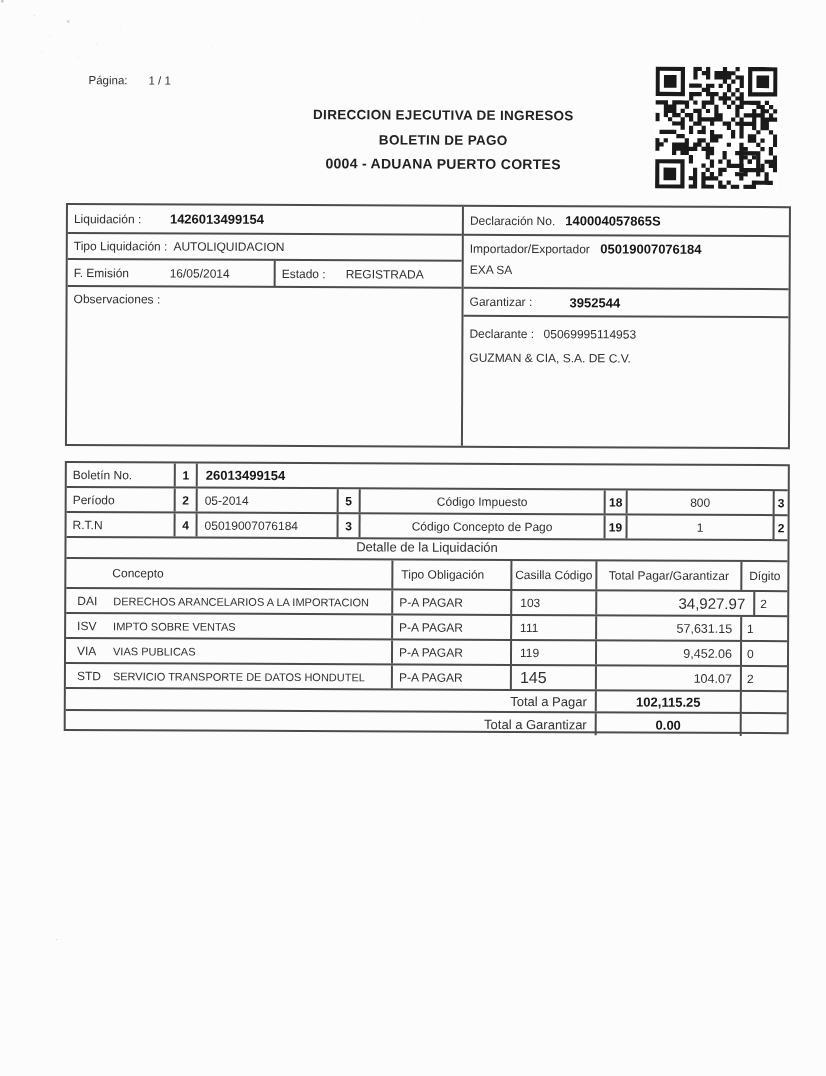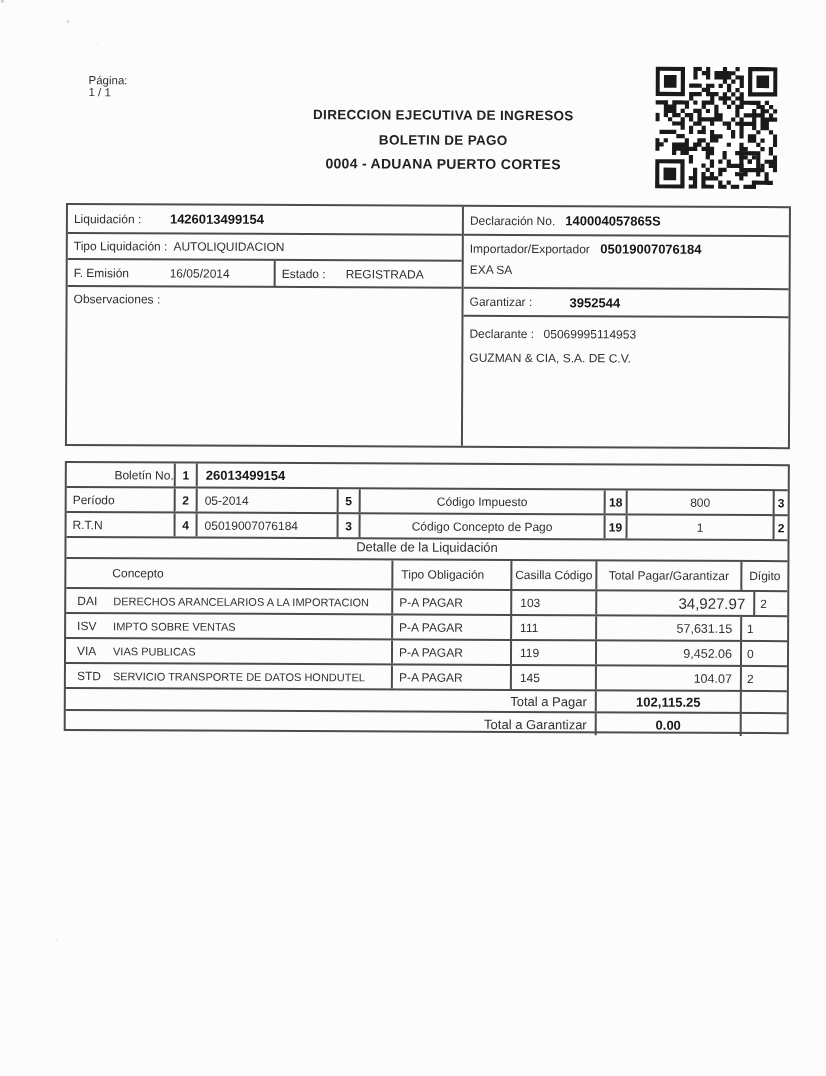--- a/index.html
+++ b/index.html
@@ -63,21 +63,21 @@
   .desc-span{font-size:11px;white-space:nowrap;}
   .tot-lbl{font-size:13px;padding-right:8px;white-space:nowrap;}
   .tot-val{font-weight:bold;color:var(--ink-bold);font-size:13px;}
 </style>
 </head>
 <body>
 
 <div class="doc">
   <div class="noise"></div>
 
-  <div class="meta-line" style="left:88px;top:74px;flex-direction:column;">
+  <div class="meta-line" style="left:88px;top:74px;">
     <span class="meta-label" style="width:60px;">Página:</span>
     <span class="meta-value">1  /  1</span>
   </div>
 
   <div class="title-block">
     <div class="title-line t-org">DIRECCION EJECUTIVA DE INGRESOS</div>
     <div class="title-line t-doc">BOLETIN DE PAGO</div>
     <div class="title-line t-adu">0004 - ADUANA PUERTO CORTES</div>
   </div>
 
@@ -132,21 +132,21 @@
           <span class="val-n" style="margin-left:5px;">05069995114953</span>
         </div>
         <div class="val-n" style="margin-top:9px;">GUZMAN &amp; CIA, S.A. DE C.V.</div>
       </div>
     </div>
   </div>
 
   <div class="tbl" style="left:66px;top:461px;width:725px;height:270px;">
 
     <div class="row" style="height:25px;">
-      <div class="cell" style="width:109px;justify-content:flex-end;">
+      <div class="cell" style="width:109px;">
           <span class="lbl">Boletín No.</span>
         </div>
       <div class="cell numbox" style="width:22px;">1</div>
       <div class="cell last" style="flex:1;">
           <span class="val-b" style="padding-left:8px;">26013499154</span>
         </div>
     </div>
 
     <div class="row" style="height:25px;">
       <div class="cell" style="width:109px;">
@@ -230,21 +230,21 @@
       <div class="cell right" style="width:145px;padding-right:8px;font-size:12.5px;">9,452.06</div>
       <div class="cell last" style="flex:1;padding-left:5px;font-size:12px;">0</div>
     </div>
 
     <div class="row" style="height:25px;">
       <div class="cell" style="width:327px;">
         <span class="code-span">STD</span>
         <span class="desc-span">SERVICIO TRANSPORTE DE DATOS HONDUTEL</span>
       </div>
       <div class="cell" style="width:119px;padding-left:6px;font-size:12px;">P-A PAGAR</div>
-      <div class="cell" style="width:85px;padding-left:8px;font-size:12px;">145</div>
+      <div class="cell" style="width:85px;padding-left:8px;font-size:16px;">145</div>
       <div class="cell right" style="width:145px;padding-right:8px;font-size:12.5px;">104.07</div>
       <div class="cell last" style="flex:1;padding-left:5px;font-size:12px;">2</div>
     </div>
 
     <div class="row" style="height:22px;">
       <div class="cell right" style="width:531px;">
           <span class="tot-lbl">Total  a Pagar</span>
         </div>
       <div class="cell center" style="width:145px;">
           <span class="tot-val">102,115.25</span>

